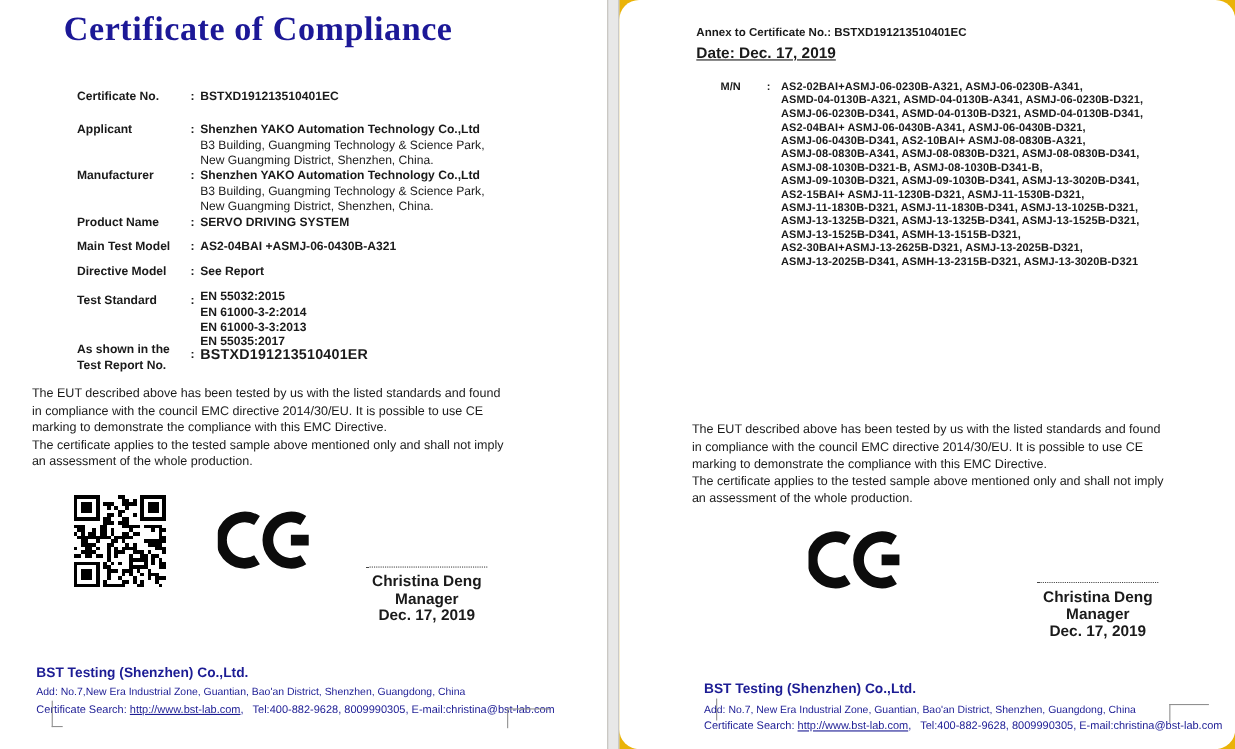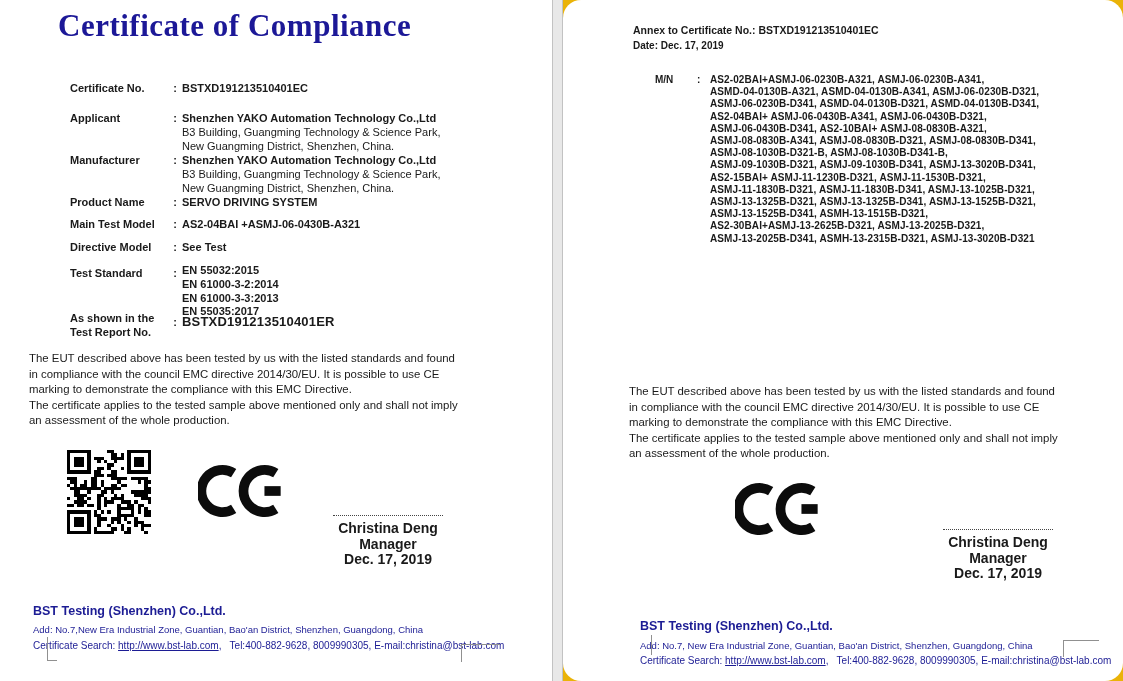--- a/index.html
+++ b/index.html
@@ -27,21 +27,21 @@
   .footer-company{font-weight:bold;font-size:12.5px;color:#1c1c94;white-space:nowrap;}
   .footer-address{font-size:9.5px;color:#1c1c94;white-space:nowrap;}
   .footer-search{font-size:10px;color:#1c1c94;white-space:pre;}
   .footer-search a{color:#1c1c94;text-decoration:underline;cursor:pointer;}
   .mn-row{position:absolute;display:flex;font-size:10px;font-weight:bold;}
   .mn-label{width:42px;}
   .mn-colon{width:13px;}
   .mn-lines{line-height:12.2px;}
   .mn-lines div{white-space:nowrap;letter-spacing:.1px;}
   .annex-head{font-weight:bold;font-size:10.5px;white-space:nowrap;}
-  .date-line{font-weight:bold;font-size:10px;white-space:nowrap;}
+  .date-line{font-weight:bold;font-size:14px;white-space:nowrap;text-decoration:underline;}
   .cropmark{position:absolute;background:#909090;}
   .ce-svg{display:block;}
 </style>
 </head>
 <body>
 
 <div class="canvas">
 
   <div class="page page-left">
 
@@ -81,21 +81,21 @@
 
     <div class="frow" style="top:218px">
       <div class="flabel">Main Test Model</div>
       <div class="fcolon">:</div>
       <div class="fval bold"><span class="vline">AS2-04BAI +ASMJ-06-0430B-A321</span></div>
     </div>
 
     <div class="frow" style="top:241px">
       <div class="flabel">Directive Model</div>
       <div class="fcolon">:</div>
-      <div class="fval bold"><span class="vline">See Test</span></div>
+      <div class="fval bold"><span class="vline">See Report</span></div>
     </div>
 
     <div class="frow" style="top:264px">
       <div class="flabel" style="padding-top:3px">Test Standard</div>
       <div class="fcolon" style="padding-top:3px">:</div>
       <div class="fval bold">
         <div class="vline">EN 55032:2015</div>
         <div class="vline">EN 61000-3-2:2014</div>
         <div class="vline">EN 61000-3-3:2013</div>
         <div class="vline">EN 55035:2017</div>

